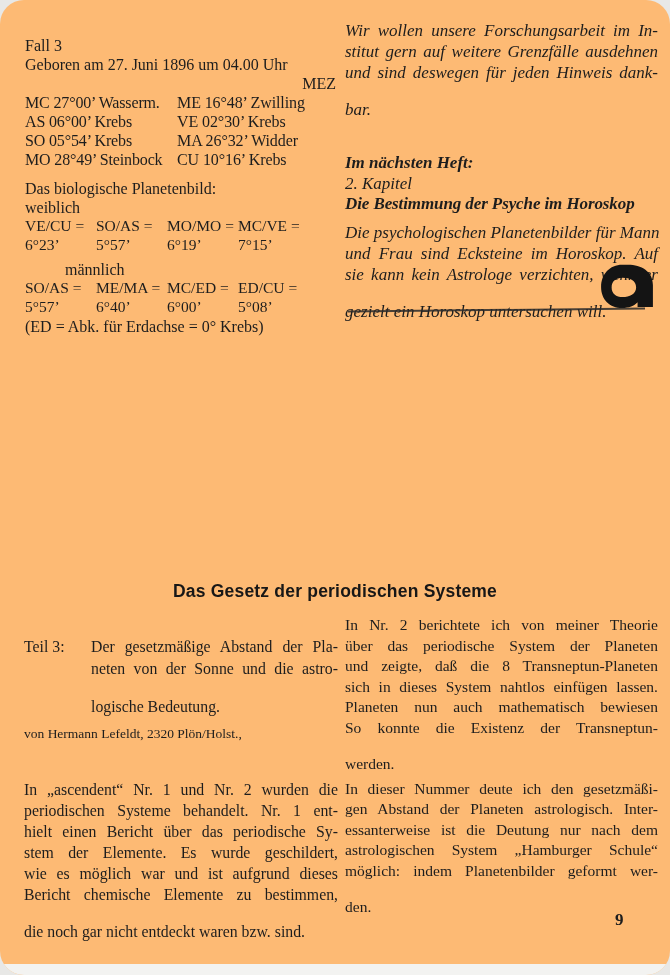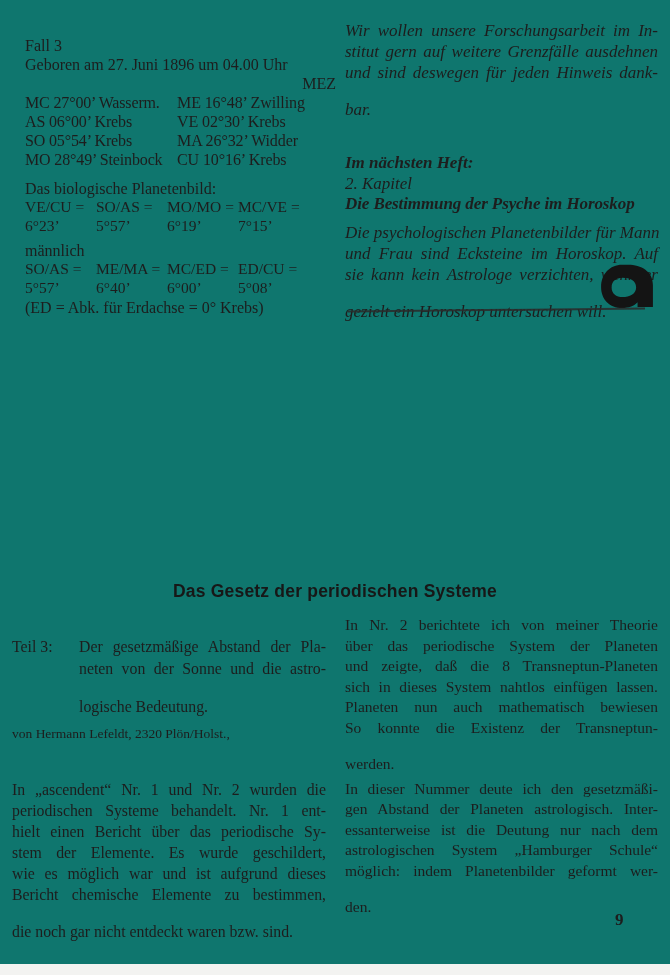--- a/index.html
+++ b/index.html
@@ -1,35 +1,35 @@
 <!DOCTYPE html>
 <html><head>
 <meta charset="utf-8">
 <style>
   html,body { margin:0; padding:0; background:#e8e8e6; }
   .page {
     position:relative; width:670px; height:975px; margin:0 auto;
-    background:#0f766e; overflow:hidden;
-    font-family:"Liberation Serif", serif; color:#1d1d1d;
+    background:#fdba74; overflow:hidden;
+    font-family:"Liberation Serif", serif; color:#1d1d1d;border-radius:24px;
   }
   
   .jlines > div { white-space:nowrap; }
   .just > div { text-align:justify; text-align-last:justify; }
   .just > div:last-child { text-align-last:left;margin-top:16px; }
   .spans-row > span { display:inline-block; white-space:nowrap; vertical-align:top; }
 
   
   .col-tl { position:absolute; left:25px; top:36px; width:313px; font-size:16px; line-height:19px; }
   .birth-tz { text-align:right; padding-right:2px; }
   .astro-row > span:first-child { width:152px; letter-spacing:-0.15px; }
   .astro-row > span:last-child { letter-spacing:-0.1px; }
   .bio-title { margin-top:10px; }
   .cells { font-size:15.5px; line-height:18.5px; }
   .cells > span { width:71px; }
-  .male-label { margin-top:6px; }
+  .male-label { margin-top:6px;margin-left:40px; }
   .ed-note { margin-top:0.5px; }
 
   
   .col-tr { position:absolute; left:345px; top:20px; width:313px; font-size:17px; line-height:21px;font-style:italic; }
   .next-heft { margin-top:33px; font-weight:bold; line-height:20.5px; }
   .kapitel { line-height:20.5px; }
   .chapter-title { font-weight:bold; line-height:20.5px; letter-spacing:-0.1px; }
   .col-tr .para2 { margin-top:7px; }
 
   .a-logo { position:absolute; left:596px; top:261px; width:62px; height:48px; }
@@ -39,21 +39,21 @@
   }
 
   
   .article-heading {
     position:absolute; left:0; top:581px; width:670px; text-align:center;
     font-family:"Liberation Sans", sans-serif; font-weight:bold; font-size:17.5px;
     letter-spacing:0.2px; color:#171717;
   }
 
   
-  .col-bl { position:absolute; left:12px; top:636px; width:314px; font-size:15.8px; line-height:21px; }
+  .col-bl { position:absolute; left:24px; top:636px; width:314px; font-size:15.8px; line-height:21px; }
   .teil-row { display:flex; line-height:22px; }
   .teil-label { width:67px; flex:none; }
   .teil-text { flex:1; }
   .byline { margin-top:8px; font-size:13.5px; line-height:16px; }
   .col-bl .body-para { margin-top:37px; }
 
   
   .col-br { position:absolute; left:345px; top:615px; width:313px; font-size:15.5px; line-height:20.5px; }
   .col-br .para2 { margin-top:4px; }
 
@@ -72,20 +72,21 @@
   <div class="col-tl">
     <div>Fall 3</div>
     <div>Geboren am 27. Juni 1896 um 04.00 Uhr</div>
     <div class="birth-tz">MEZ</div>
     <div class="spans-row astro-row"><span>MC 27°00’ Wasserm.</span><span>ME 16°48’ Zwilling</span></div>
     <div class="spans-row astro-row"><span>AS 06°00’ Krebs</span><span>VE 02°30’ Krebs</span></div>
     <div class="spans-row astro-row"><span>SO 05°54’ Krebs</span><span>MA 26°32’ Widder</span></div>
     <div class="spans-row astro-row"><span>MO 28°49’ Steinbock</span><span>CU 10°16’ Krebs</span></div>
 
     <div class="bio-title">Das biologische Planetenbild:</div>
+    <div>weiblich</div>
     <div class="spans-row cells"><span>VE/CU =</span><span>SO/AS =</span><span>MO/MO =</span><span>MC/VE =</span></div>
     <div class="spans-row cells"><span>6°23’</span><span>5°57’</span><span>6°19’</span><span>7°15’</span></div>
     <div class="male-label">männlich</div>
     <div class="spans-row cells"><span>SO/AS =</span><span>ME/MA =</span><span>MC/ED =</span><span>ED/CU =</span></div>
     <div class="spans-row cells"><span>5°57’</span><span>6°40’</span><span>6°00’</span><span>5°08’</span></div>
     <div class="ed-note">(ED = Abk. für Erdachse = 0° Krebs)</div>
   </div>
 
   <div class="col-tr">
     <div class="jlines just">

